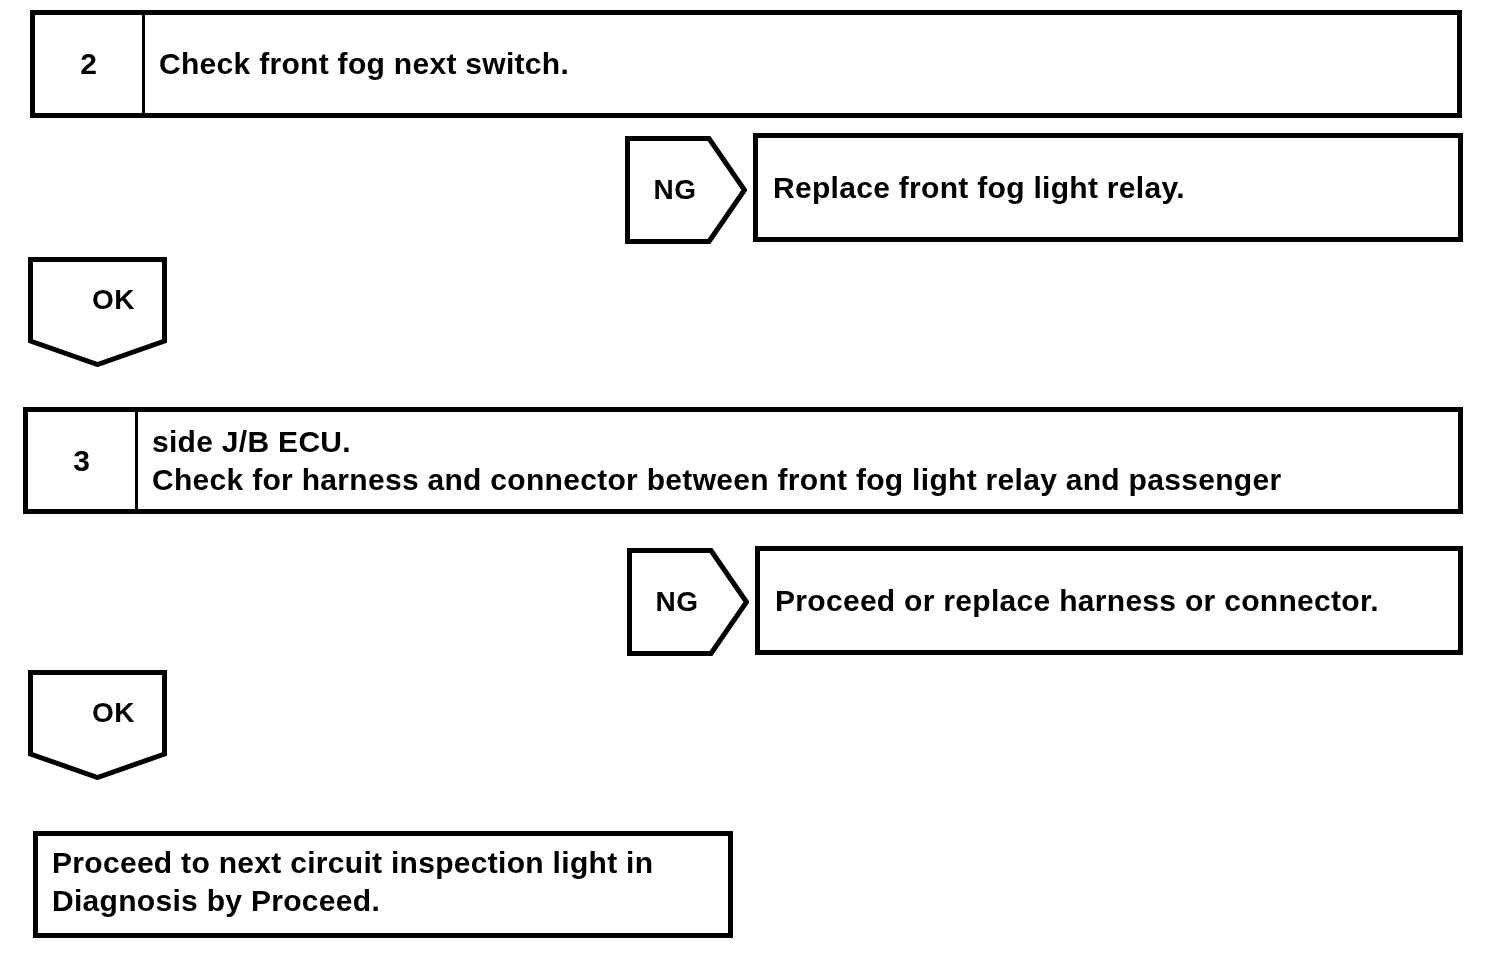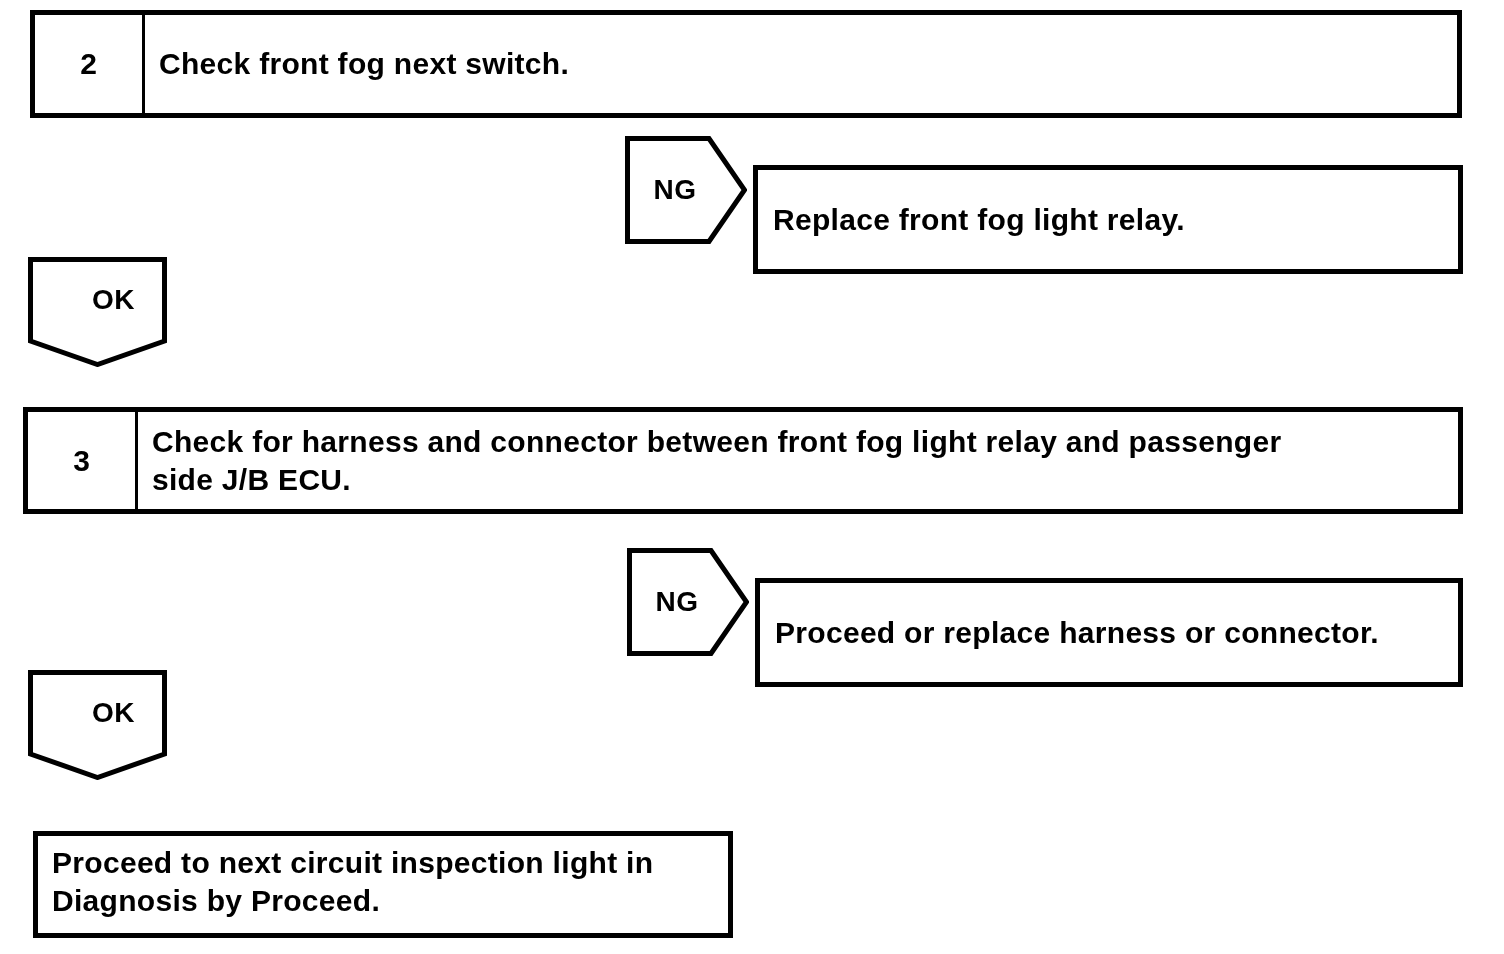--- a/index.html
+++ b/index.html
@@ -48,21 +48,20 @@
 
   
   .result-box {
     border: 5px solid #000;
     background: #fff;
     display: flex;
     align-items: center;
     padding-left: 15px;
     font-size: 30px;
     letter-spacing: 0.3px;
-    margin-top: 32px;
   }
   .conclusion-box {
     border: 5px solid #000;
     background: #fff;
     padding: 8px 14px 0 14px;
     font-size: 30px;
     line-height: 38px;
     letter-spacing: 0.3px;
   }
 
@@ -108,22 +107,22 @@
   <div class="connector ok abs" style="left:28px; top:257px; width:139px; height:110px;">
     <svg width="139" height="110" viewBox="0 0 139 110">
       <polygon points="2.5,2.5 136.5,2.5 136.5,84 69.5,107.5 2.5,84" fill="#ffffff" stroke="#000000" stroke-width="5"></polygon>
     </svg>
     <span class="lbl">OK</span>
   </div>
 
   <div class="step-box abs" style="left:23px; top:407px; width:1440px; height:107px;">
     <div class="num-cell">3</div>
     <div class="step-text">
+      <span class="line-block">side J/B ECU.</span>
       <span class="line-block">Check for harness and connector between front fog light relay and passenger</span>
-      <span class="line-block">side J/B ECU.</span>
     </div>
   </div>
 
   <div class="connector ng abs" style="left:627px; top:548px; width:122px; height:108px;">
     <svg width="122" height="108" viewBox="0 0 122 108">
       <polygon points="2.5,2.5 84,2.5 119.5,54 84,105.5 2.5,105.5" fill="#ffffff" stroke="#000000" stroke-width="5"></polygon>
     </svg>
     <span class="lbl">NG</span>
   </div>
 

